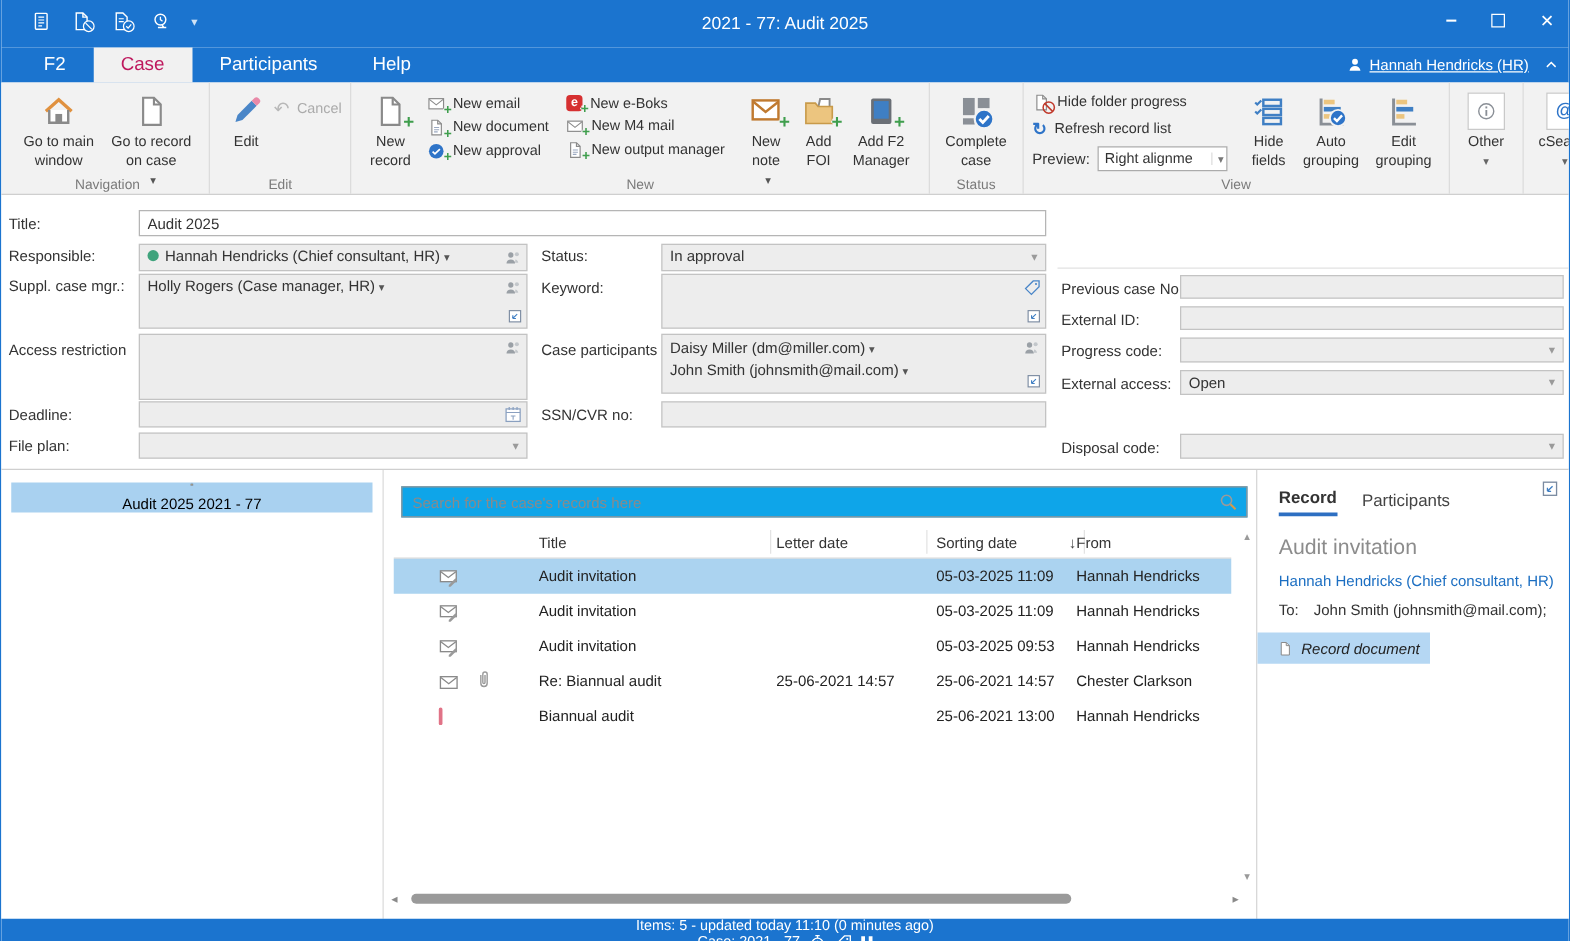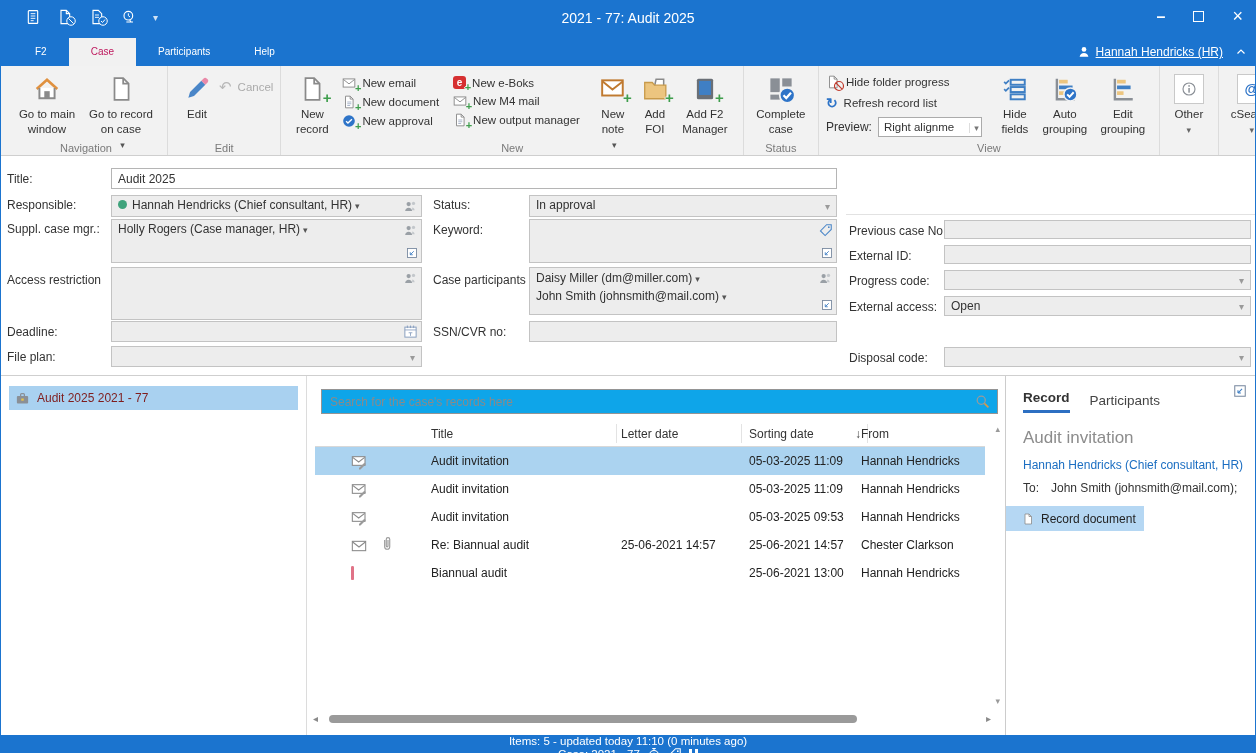--- a/index.html
+++ b/index.html
@@ -17,21 +17,21 @@
   .win-title{position:absolute;top:10px;left:0;right:0;text-align:center;font-size:14px;color:#fff;}
   .win-controls{position:absolute;right:12px;top:6px;display:flex;gap:28px;align-items:center;color:#fff;}
   .minic::after{content:"–";font-size:16px;font-weight:bold;}
   .maxbox{width:11px;height:11px;border:1.5px solid #fff;display:inline-block;}
   .closeic::after{content:"×";font-size:18px;}
   .qcaret::after{content:"▾";font-size:10px;color:#cfe2f5;}
 
   
   .tabrow{position:absolute;top:38px;left:0;right:0;height:28px;background:#1b74cf;color:#fff;
           display:flex;align-items:stretch;padding-left:12px;}
-  .tab{padding:0 22px;line-height:28px;font-size:10px;cursor:default;}
+  .tab{padding:0 22px;line-height:28px;font-size:15px;cursor:default;}
   .tab.active{background:#f1f1f1;color:#be185d;}
   .user-link{position:absolute;right:32px;top:0;height:28px;display:flex;align-items:center;gap:5px;
              color:#fff;font-size:12px;}
   .user-link .uname{text-decoration:underline;}
   .collapse-chev{position:absolute;right:8px;top:8px;}
 
   
   .ribbon{position:absolute;top:66px;left:0;right:0;height:90px;background:#f2f2f2;
           border-bottom:1px solid #cfcfcf;display:flex;align-items:stretch;padding-left:4px;}
   .rgroup{position:relative;border-right:1px solid #dcdcdc;padding:4px 7px 15px;}
@@ -79,21 +79,21 @@
   .fcaret::after{content:"▾";}
   .gdot{display:inline-block;width:9px;height:9px;border-radius:50%;background:#3fa37c;margin-right:5px;}
   .hrline{position:absolute;background:#e2e2e2;height:1px;}
   .pline{line-height:17px;white-space:nowrap;}
 
   
   .lower{position:absolute;top:375px;left:0;right:0;bottom:18px;border-top:1px solid #cfcfcf;
          display:flex;background:#fff;}
   .treepanel{width:306px;position:relative;border-right:1px solid #dcdcdc;}
   .tree-item{position:absolute;top:10px;left:8px;right:8px;height:24px;background:#a9d1f0;
-             display:flex;align-items:center;gap:7px;padding:0 6px;font-size:12px;color:#7f1d1d;}
+             display:flex;align-items:center;gap:7px;padding:0 20px;font-size:12px;color:#000000;flex-direction:column;}
   .recpanel{width:699px;position:relative;border-right:1px solid #cccccc;}
   .searchbox{position:absolute;left:14px;top:13px;width:677px;height:25px;border:1px solid #949494;
              background:#0ea5e9;font-size:12px;color:#333;padding:0 28px 0 8px;}
   .searchbox::placeholder{color:#8a8a8a;}
   .search-ic{position:absolute;left:668px;top:18px;}
   .rhead{position:absolute;left:8px;right:20px;top:45px;height:26px;border-bottom:1px solid #d8d8d8;
          font-size:12px;color:#333;}
   .rhead span{position:absolute;line-height:26px;}
   .colsep{position:absolute;top:3px;bottom:3px;width:1px;background:#e3e3e3;}
   .sorticon::after{content:"↓";font-size:12px;color:#444;}
@@ -117,21 +117,21 @@
 
   .prevpanel{flex:1;position:relative;background:#fff;}
   .ptabs{position:absolute;left:17px;top:14px;display:flex;gap:20px;align-items:flex-end;}
   .ptab{font-size:13.5px;color:#444;padding-bottom:5px;}
   .ptab.active{font-weight:bold;color:#333;border-bottom:3px solid #2d6fc2;}
   .pv-expand{position:absolute;right:8px;top:8px;}
   .pv-title{position:absolute;left:17px;top:52px;font-size:17px;color:#8c8c8c;}
   .pv-from{position:absolute;left:17px;top:82px;font-size:12px;color:#1b6ec2;}
   .pv-to{position:absolute;left:17px;top:105px;font-size:12px;color:#333;display:flex;gap:12px;}
   .pv-attach{position:absolute;left:0;top:130px;width:138px;height:25px;background:#b5d7f3;
-             display:flex;align-items:center;gap:7px;padding-left:16px;font-size:12px;color:#222;}
+             display:flex;align-items:center;gap:7px;padding-left:16px;font-size:12px;color:#222;font-style:italic;}
 
   
   .statusbar{position:absolute;left:0;right:0;bottom:0;height:18px;background:#1b74cf;color:#fff;
              font-size:11.5px;display:flex;align-items:center;justify-content:space-between;padding:0 8px;flex-direction:column;}
   .sb-right{display:flex;align-items:center;gap:7px;}
   .pauseic{display:flex;gap:3px;}
   .pauseic i{width:3px;height:10px;background:#fff;display:block;}
 </style>
 </head>
 <body>

